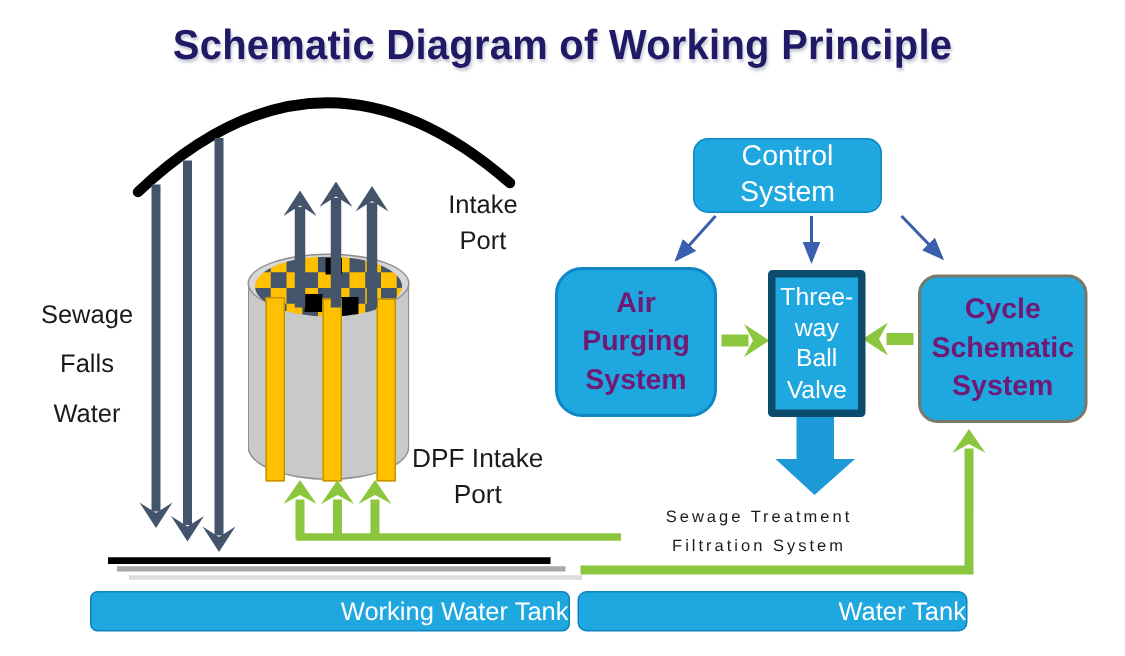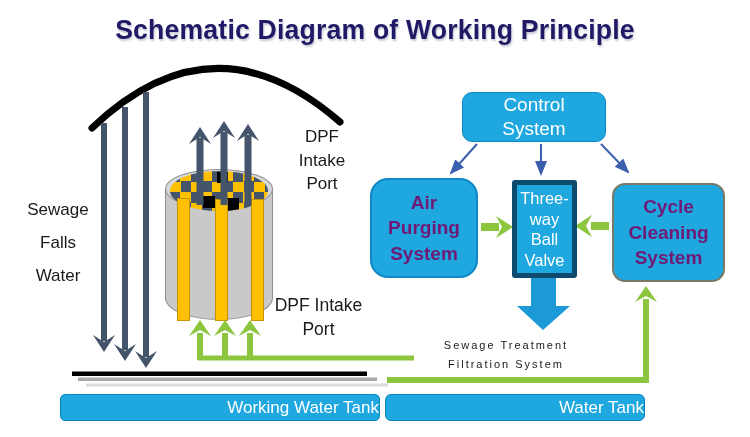--- a/index.html
+++ b/index.html
@@ -33,21 +33,21 @@
     background-size:21px 21px;}
   .blackcell{position:absolute;background:#000;}
   .ybar{position:absolute;width:13px;background:#FFC000;border:1px solid #c79400;box-sizing:border-box;z-index:2;}
   
   #draw{left:0;top:0;z-index:3;}
   
   .fbox{display:flex;flex-direction:column;justify-content:center;align-items:center;
     box-sizing:border-box;background:#1fa7e0;z-index:4;text-align:center;}
   .whitetext{color:#ffffff;}
   .redtext{color:#701a75;font-weight:bold;}
-  #control-box{left:462px;top:92px;width:144px;height:50px;border:1.5px solid #0e86c4;border-radius:10px;
+  #control-box{left:462px;top:92px;width:126px;height:50px;border:1.5px solid #0e86c4;border-radius:10px;
     font-size:19px;line-height:24px;}
   #air-box{left:370px;top:178px;width:108px;height:100px;border:2px solid #1086c5;border-radius:18px;
     font-size:19px;line-height:25.5px;}
   #valve-box{left:512px;top:180px;width:65px;height:98px;border:5px solid #0c4a6e;border-radius:3px;
     font-size:16.5px;line-height:20.5px;}
   #cycle-box{left:612px;top:183px;width:113px;height:99px;border:2px solid #7a7867;border-radius:13px;
     font-size:19px;line-height:25.5px;}
   
   .tank{display:flex;align-items:center;justify-content:flex-end;background:#1fa7e0;color:#fff;
     border:1.5px solid #0c82bf;box-sizing:border-box;font-size:17px;z-index:4;}
@@ -129,21 +129,20 @@
 
     <polygon points="531,277 556,277 556,306 570,306 543,330 517,306 531,306" fill="#1b9ad7"></polygon>
   </svg>
 
   <div class="abs blabel" id="sewage-label">
     <div>Sewage</div>
     <div>Falls</div>
     <div>Water</div>
   </div>
   <div class="abs blabel" id="dpf-intake-label">
-    <div>DPF</div>
     <div>Intake</div>
     <div>Port</div>
   </div>
   <div class="abs blabel" id="dpf-exhaust-label">
     <div>DPF Intake</div>
     <div>Port</div>
   </div>
   <div class="abs blabel" id="filtration-label">
     <div>Sewage Treatment</div>
     <div>Filtration System</div>
@@ -159,21 +158,21 @@
     <div>System</div>
   </div>
   <div class="abs fbox whitetext" id="valve-box">
     <div>Three-</div>
     <div>way</div>
     <div>Ball</div>
     <div>Valve</div>
   </div>
   <div class="abs fbox redtext" id="cycle-box">
     <div>Cycle</div>
-    <div>Cleaning</div>
+    <div>Schematic</div>
     <div>System</div>
   </div>
 
   <div class="abs tank" id="working-tank">
     <span>Working Water Tank</span>
   </div>
   <div class="abs tank" id="water-tank">
     <span>Water Tank</span>
   </div>
 

